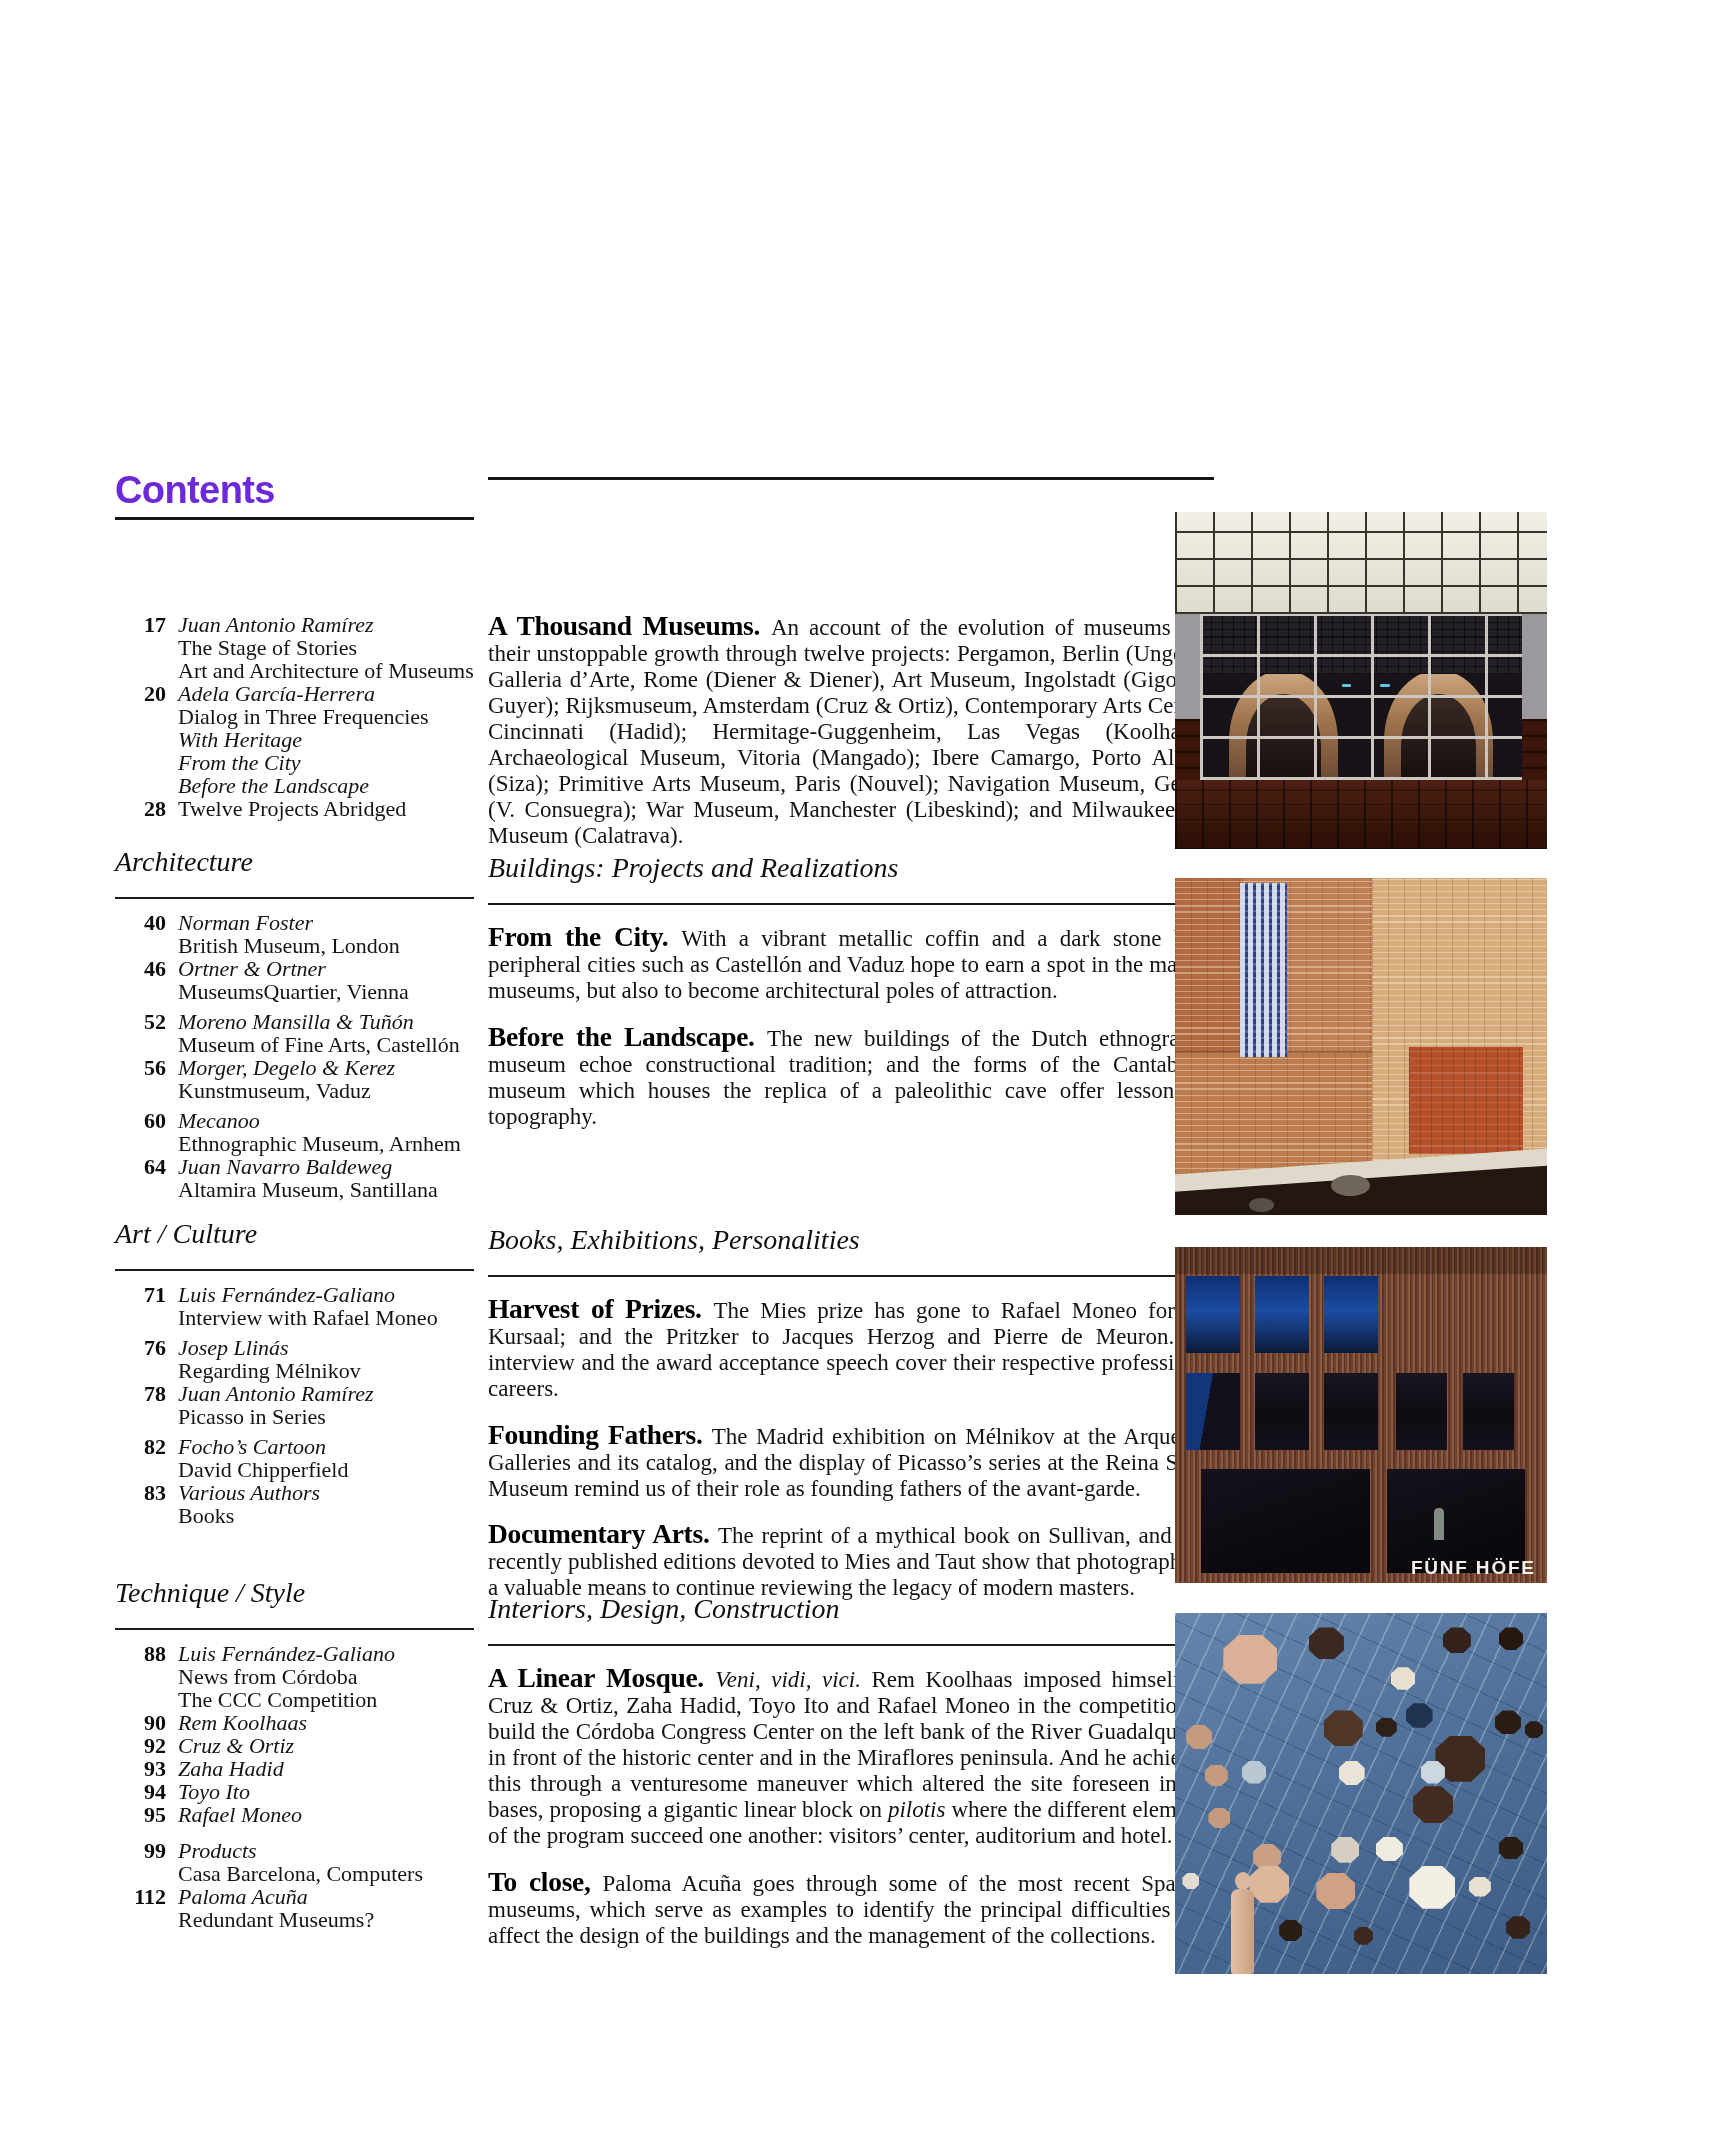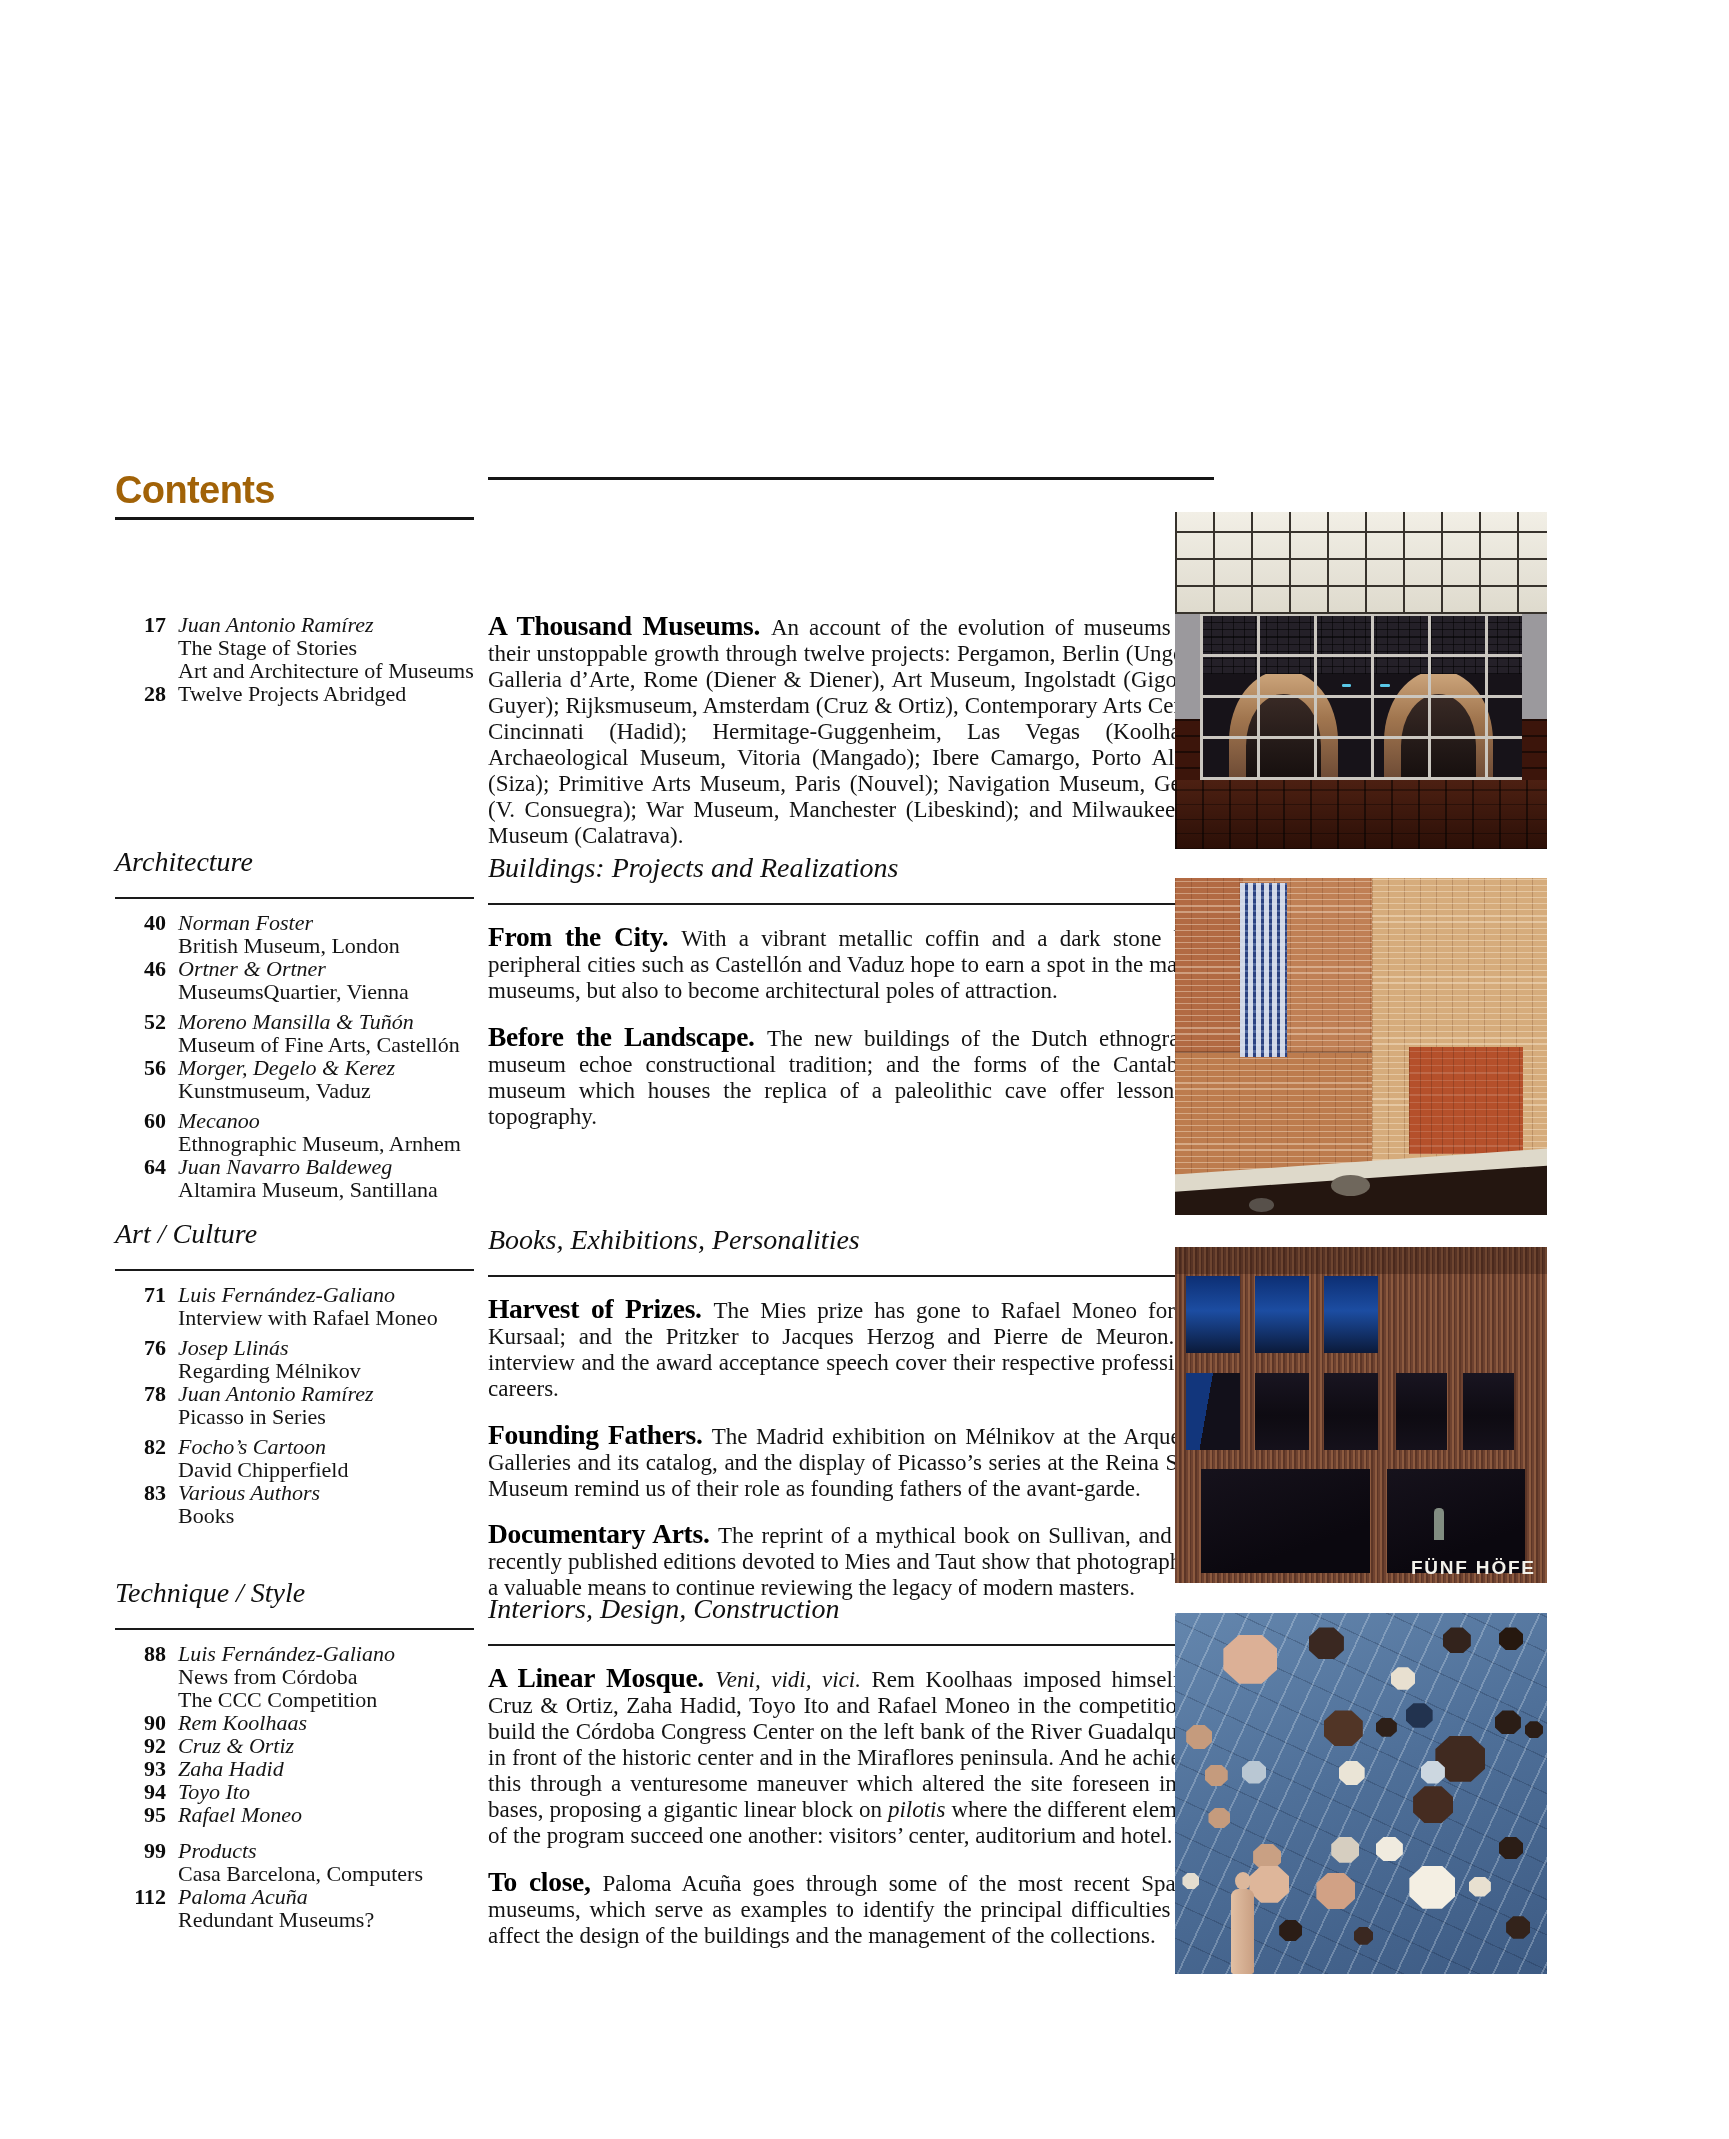--- a/index.html
+++ b/index.html
@@ -6,21 +6,21 @@
   body{
     position:relative;width:1729px;height:2140px;overflow:hidden;
     background:#ffffff;color:#161616;
     font-family:"Liberation Serif",serif;
   }
   .col{position:absolute;top:470px}
   #contents-col{left:115px;width:372px}
   #synopses-col{left:488px;width:726px}
   .main-head{
     font-family:"Liberation Sans",sans-serif;font-weight:bold;
-    font-size:38px;line-height:40px;letter-spacing:-0.6px;color:#a16207;margin:0;
+    font-size:38px;line-height:40px;letter-spacing:-0.6px;color:#6d28d9;margin:0;
   }
   .head-rule{height:3.1px;background:#161616;margin-top:6.7px}
   #contents-col .head-rule{width:359px}
   .sec{position:absolute;left:0;right:0}
   .sec-head{
     font-style:italic;font-size:28px;line-height:30.5px;color:#101010;
     padding-bottom:19px;border-bottom:2.4px solid #1a1a1a;
   }
   #contents-col .sec-head{width:359px;box-sizing:border-box}
   
@@ -135,20 +135,30 @@
   <div class="head-rule"></div>
   <div>
       <div class="sec" style="top: 143px;">
         <div class="toc-entries" style="margin-top: 0px;">
           <div class="toc-entry">
             <span class="num">17</span>
             <div class="toc-lines">
               <div class="toc-line it">Juan Antonio Ramírez</div>
               <div class="toc-line">The Stage of Stories</div>
               <div class="toc-line">Art and Architecture of Museums</div>
+            </div>
+          </div>
+          <div class="toc-entry">
+            <span class="num">20</span>
+            <div class="toc-lines">
+              <div class="toc-line it">Adela García-Herrera</div>
+              <div class="toc-line">Dialog in Three Frequencies</div>
+              <div class="toc-line it">With Heritage</div>
+              <div class="toc-line it">From the City</div>
+              <div class="toc-line it">Before the Landscape</div>
             </div>
           </div>
           <div class="toc-entry">
             <span class="num">28</span>
             <div class="toc-lines">
               <div class="toc-line">Twelve Projects Abridged</div>
             </div>
           </div>
         </div>
       </div>

